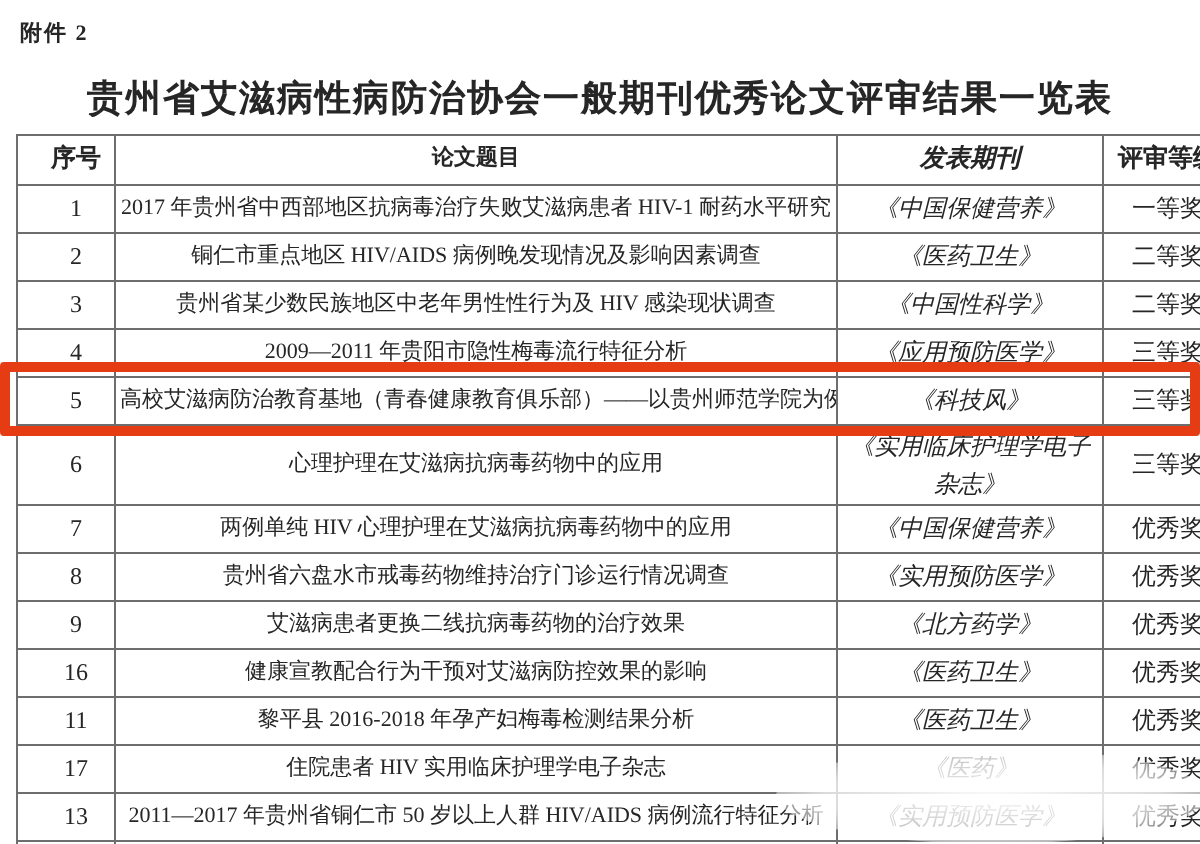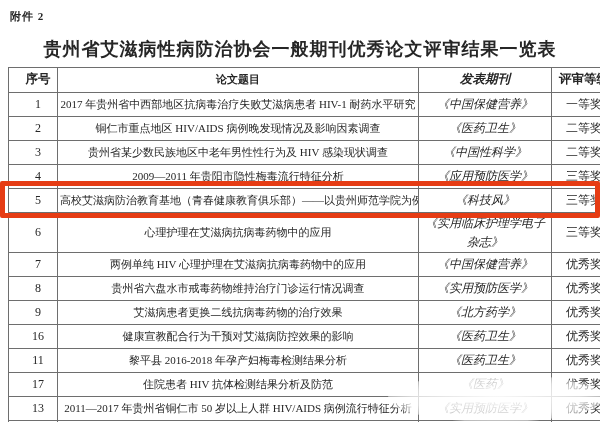--- a/index.html
+++ b/index.html
@@ -127,21 +127,21 @@
           <td class="c-grade">优秀奖</td>
         </tr>
         <tr>
           <td class="c-no">11</td>
           <td class="c-title">黎平县 2016-2018 年孕产妇梅毒检测结果分析</td>
           <td class="c-journal">《医药卫生》</td>
           <td class="c-grade">优秀奖</td>
         </tr>
         <tr>
           <td class="c-no">17</td>
-          <td class="c-title">住院患者 HIV 抗体检测结果分析及防范</td>
+          <td class="c-title">住院患者 HIV 实用临床护理学电子杂志</td>
           <td class="c-journal">《医药》</td>
           <td class="c-grade">优秀奖</td>
         </tr>
         <tr>
           <td class="c-no">13</td>
           <td class="c-title">2011—2017 年贵州省铜仁市 50 岁以上人群 HIV/AIDS 病例流行特征分析</td>
           <td class="c-journal">《实用预防医学》</td>
           <td class="c-grade">优秀奖</td>
         </tr>
         <tr>

